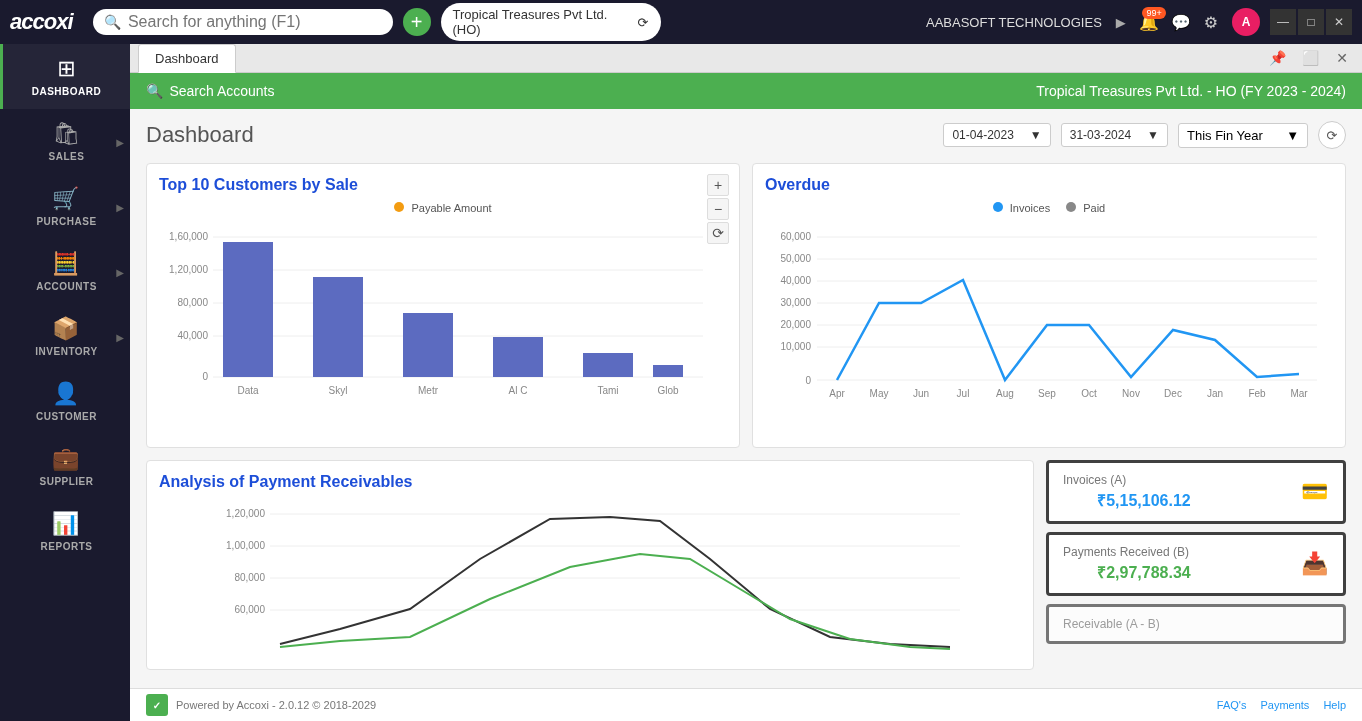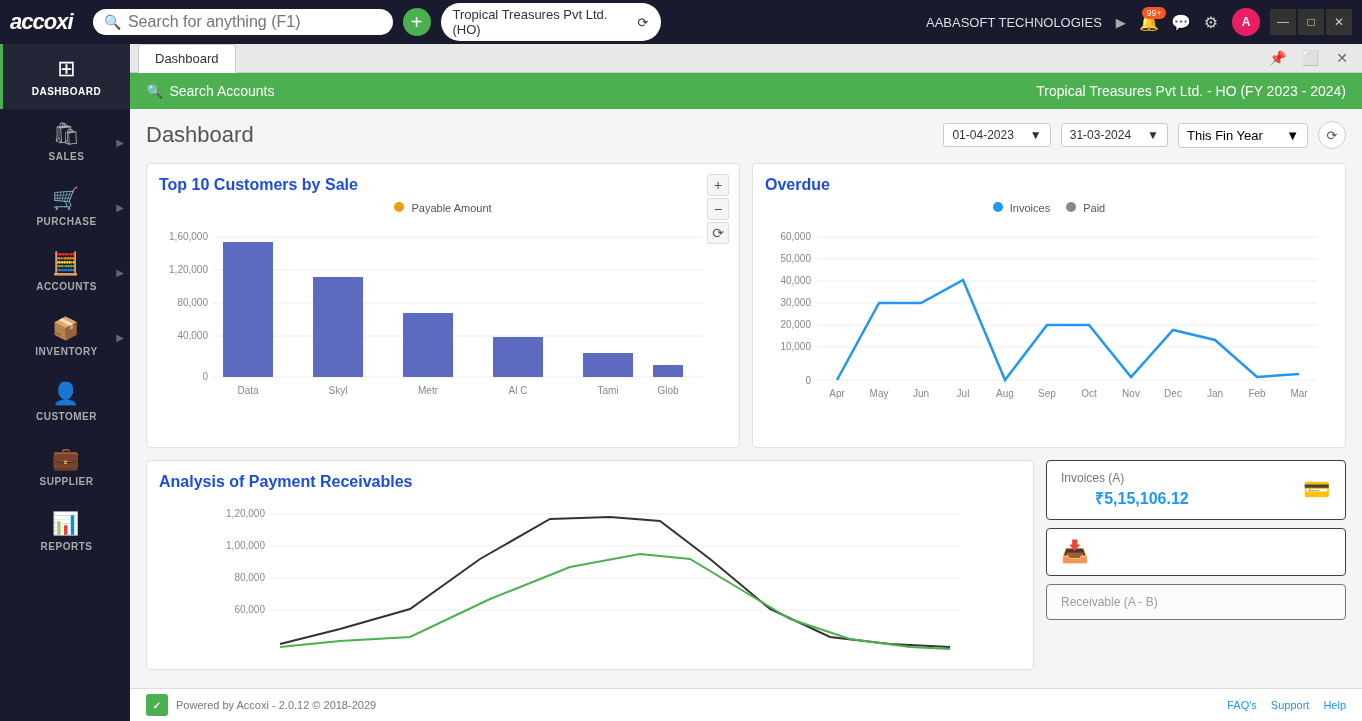--- a/index.html
+++ b/index.html
@@ -345,21 +345,21 @@
     }
     .stats-panel {
       display: flex;
       flex-direction: column;
       gap: 8px;
       min-width: 300px;
     }
     .stat-card {
       background: white;
       border-radius: 4px;
-      border: 1px solid #404040;
+      border: 3px solid #404040;
       padding: 10px 14px;
       display: flex;
       justify-content: space-between;
       align-items: center;
     }
     .stat-card .stat-label { font-size: 12px; color: #777; }
     .stat-card .stat-value { font-size: 16px; color: #2196f3; font-weight: 600; margin-top: 2px; margin-left: 34px; }
     .stat-icon { font-size: 22px; color: #2196f3; }
 
     
@@ -636,36 +636,40 @@
 
         <div class="stats-panel">
           <div class="stat-card">
             <div>
               <div class="stat-label">Invoices (A)</div>
               <div class="stat-value">₹5,15,106.12</div>
             </div>
             <span class="stat-icon">💳</span>
           </div>
           <div class="stat-card">
+            <div>
+              <div class="stat-label">Payments Received (B)</div>
+              <div class="stat-value" style="color:#4caf50">₹2,97,788.34</div>
+            </div>
             <span class="stat-icon" style="color:#4caf50">📥</span>
           </div>
           <div class="stat-card" style="opacity:0.7">
             <div>
               <div class="stat-label">Receivable (A - B)</div>
             </div>
           </div>
         </div>
       </div>
 
     </div>
 
     <div class="footer">
       <div class="footer-logo">✓</div>
       <span>Powered by Accoxi - 2.0.12 © 2018-2029</span>
       <div class="footer-links">
         <a class="footer-link">FAQ's</a>
-        <a class="footer-link">Support</a>
+        <a class="footer-link">Payments</a>
         <a class="footer-link">Help</a>
       </div>
     </div>
 
   </div>
 </div>
 
 </body></html>

